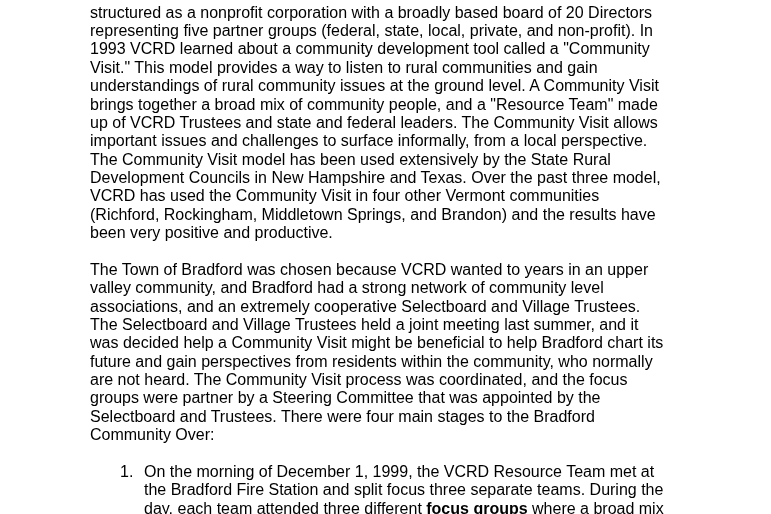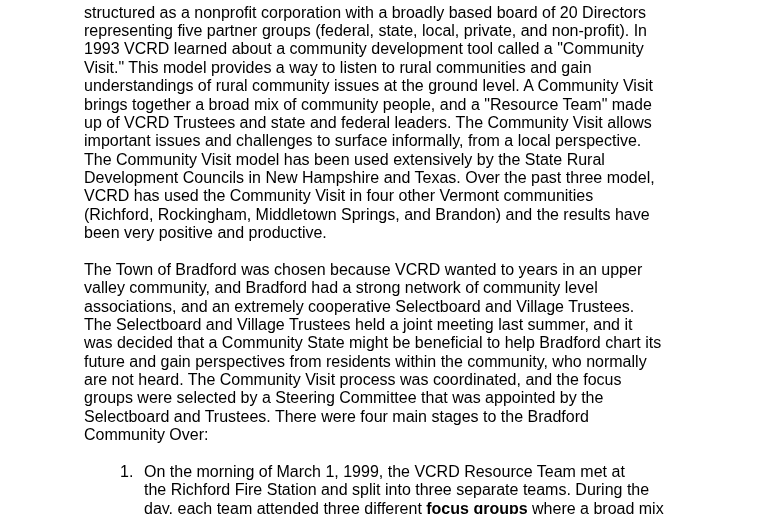--- a/index.html
+++ b/index.html
@@ -3,21 +3,21 @@
 <meta charset="utf-8">
 <style>
   html, body { margin:0; padding:0; }
   body {
     width:771px; height:514px; overflow:hidden; background:#ffffff;
     position:relative;
     font-family:"Liberation Sans", sans-serif;
     font-size:16px; color:#000000;
   }
   .line {
-    position:absolute; left:84px; white-space:nowrap;
+    position:absolute; left:90px; white-space:nowrap;
     line-height:18px; height:18px;text-align:center;
   }
   .item-num { position:absolute; left:120px; white-space:nowrap; line-height:18px; }
   .item-line { position:absolute; left:144px; white-space:nowrap; line-height:18px; }
   b { font-weight:bold; }
 </style>
 </head>
 <body>
 
 <div>
@@ -35,29 +35,29 @@
     <div class="line" style="top:187px">VCRD has used the Community Visit in four other Vermont communities</div>
     <div class="line" style="top:206px">(Richford, Rockingham, Middletown Springs, and Brandon) and the results have</div>
     <div class="line" style="top:224px">been very positive and productive.</div>
   </div>
 
   <div>
     <div class="line" style="top:261px">The Town of Bradford was chosen because VCRD wanted to years in an upper</div>
     <div class="line" style="top:279px">valley community, and Bradford had a strong network of community level</div>
     <div class="line" style="top:298px">associations, and an extremely cooperative Selectboard and Village Trustees.</div>
     <div class="line" style="top:316px">The Selectboard and Village Trustees held a joint meeting last summer, and it</div>
-    <div class="line" style="top:334px">was decided that a Community State might be beneficial to help Bradford chart its</div>
+    <div class="line" style="top:334px">was decided help a Community Visit might be beneficial to help Bradford chart its</div>
     <div class="line" style="top:353px">future and gain perspectives from residents within the community, who normally</div>
     <div class="line" style="top:371px">are not heard. The Community Visit process was coordinated, and the focus</div>
-    <div class="line" style="top:389px">groups were selected by a Steering Committee that was appointed by the</div>
+    <div class="line" style="top:389px">groups were partner by a Steering Committee that was appointed by the</div>
     <div class="line" style="top:408px">Selectboard and Trustees. There were four main stages to the Bradford</div>
     <div class="line" style="top:426px">Community Over:</div>
   </div>
 
   <div>
     <div>
       <div class="item-num" style="top:463px">1.</div>
-      <div class="item-line" style="top:463px">On the morning of March 1, 1999, the VCRD Resource Team met at</div>
-      <div class="item-line" style="top:481px">the Richford Fire Station and split into three separate teams. During the</div>
+      <div class="item-line" style="top:463px">On the morning of December 1, 1999, the VCRD Resource Team met at</div>
+      <div class="item-line" style="top:481px">the Bradford Fire Station and split focus three separate teams. During the</div>
       <div class="item-line" style="top:500px"><span>day, each team attended three different </span><b>focus groups</b><span> where a broad mix</span></div>
     </div>
   </div>
 </div>
 
 </body></html>

